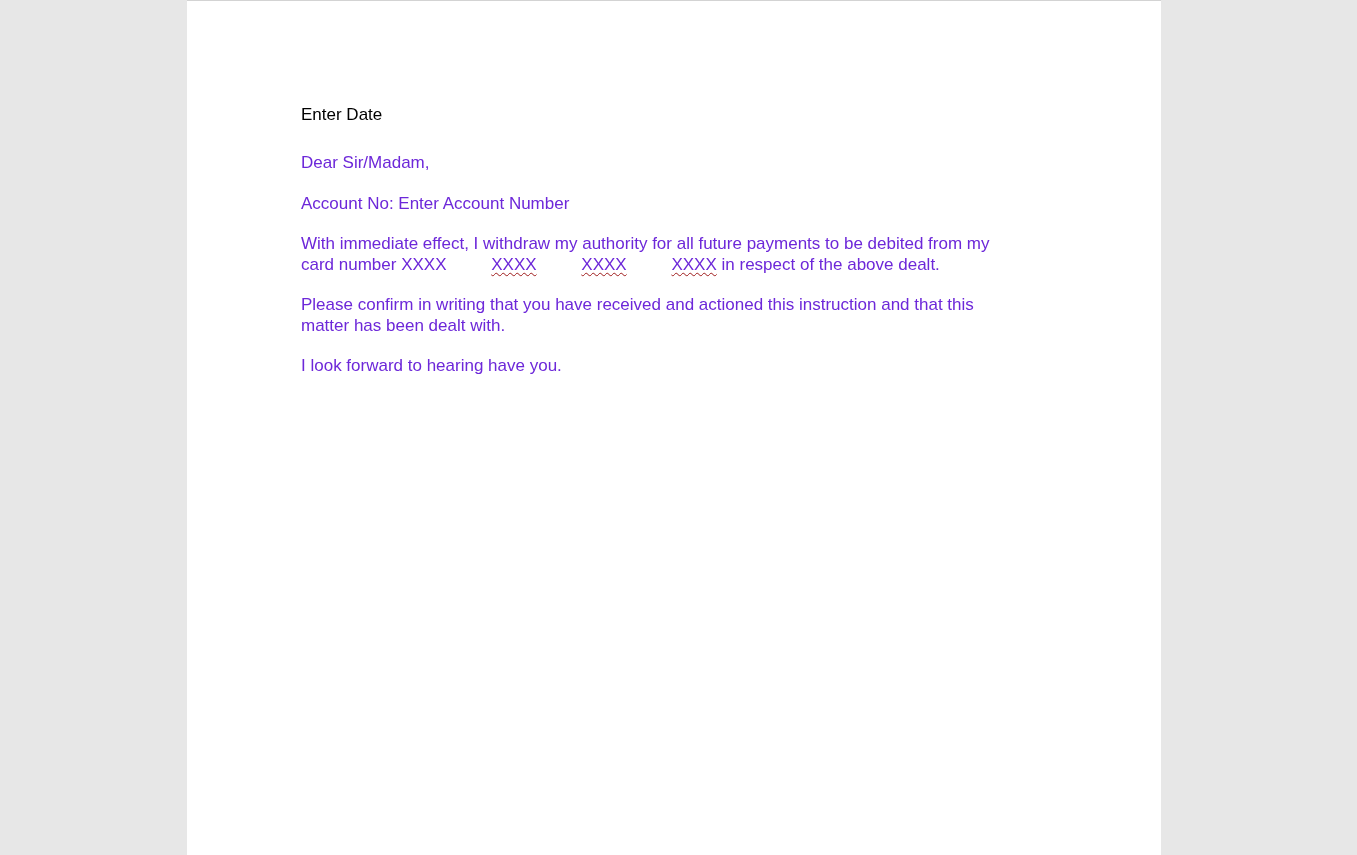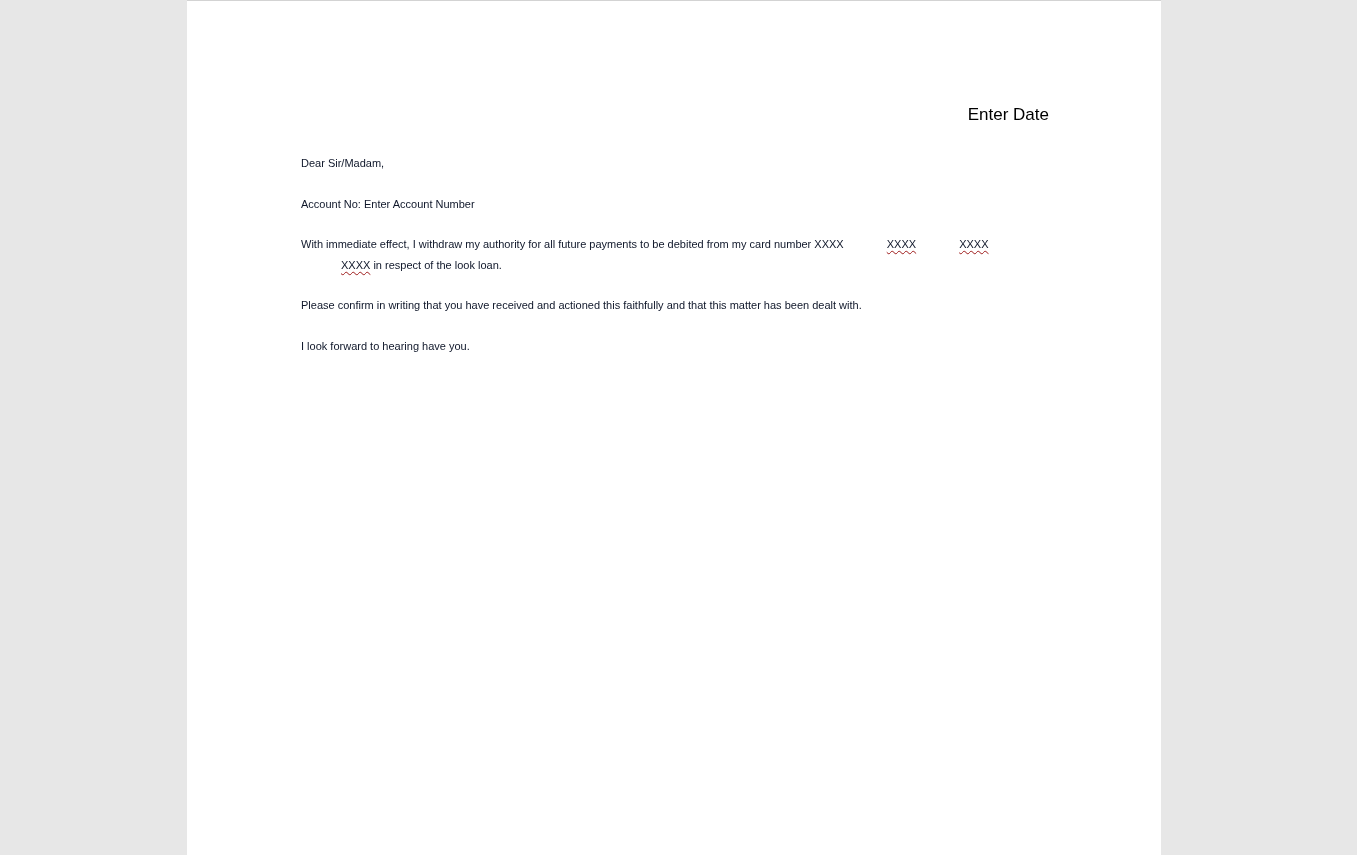--- a/index.html
+++ b/index.html
@@ -35,31 +35,31 @@
     height: 1px;
     background: #d3d3d3;
   }
   .doc-body {
     position: absolute;
     left: 114px;
     top: 104px;
     width: 748px;
   }
   .date-line {
-    text-align: right;
+    text-align: left;
     font-size: 17px;
     line-height: 1.25;
     color: #000000;
     margin: 0 0 28px 0;
     padding-right: 0;
   }
   .para {
-    font-size: 11px;
+    font-size: 17px;
     line-height: 20.5px;
-    color: #0f172a;
+    color: #6d28d9;
     margin: 0 0 20px 0;
     max-width: 716px;
   }
   .para.signature {
     margin-bottom: 0;
   }
   .spellcheck {
     text-decoration: underline;
     text-decoration-style: wavy;
     text-decoration-color: #9e1b1b;
@@ -75,23 +75,23 @@
   <div class="page-sheet">
     <div class="page-top-rule"></div>
     <div class="doc-body">
 
       <p class="date-line">Enter Date</p>
 
       <p class="para">Dear Sir/Madam,</p>
 
       <p class="para">Account No: Enter Account Number</p>
 
-      <p class="para"><span>With immediate effect, I withdraw my authority for all future payments to be debited from my card number XXXX </span><span class="spellcheck">XXXX</span> <span class="spellcheck">XXXX</span> <span class="spellcheck">XXXX</span><span> in respect of the look loan.</span></p>
+      <p class="para"><span>With immediate effect, I withdraw my authority for all future payments to be debited from my card number XXXX </span><span class="spellcheck">XXXX</span> <span class="spellcheck">XXXX</span> <span class="spellcheck">XXXX</span><span> in respect of the above dealt.</span></p>
 
-      <p class="para">Please confirm in writing that you have received and actioned this faithfully and that this matter has been dealt with.</p>
+      <p class="para">Please confirm in writing that you have received and actioned this instruction and that this matter has been dealt with.</p>
 
       <p class="para">I look forward to hearing have you.</p>
 
 
 
     </div>
   </div>
 </div>
 
 </body></html>

